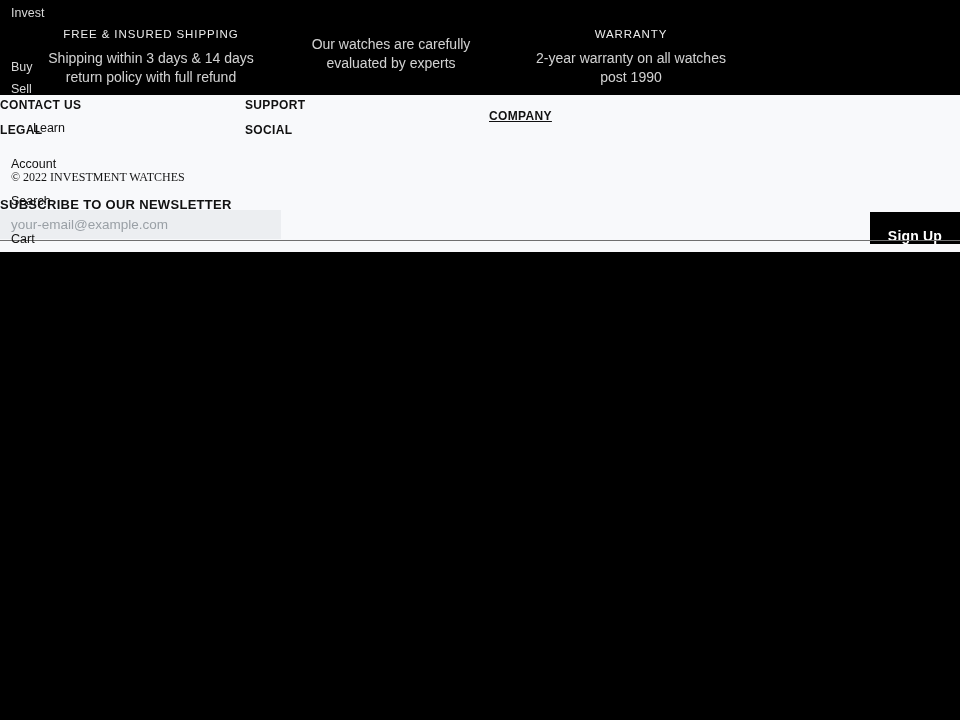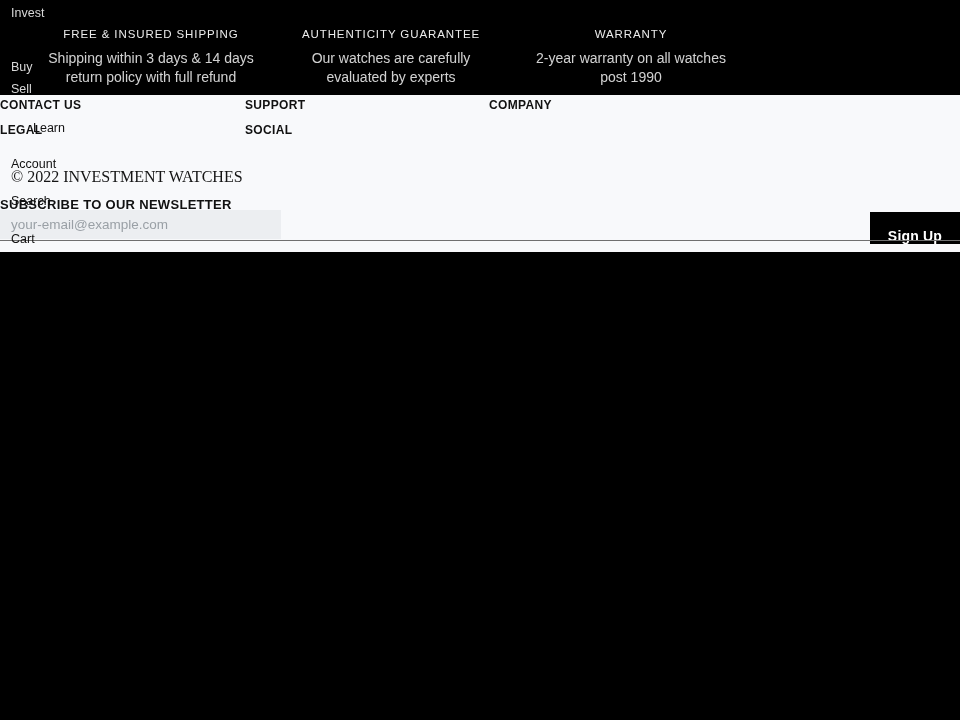--- a/index.html
+++ b/index.html
@@ -117,30 +117,30 @@
     position: absolute;
     font-size: 12px;
     font-weight: 700;
     letter-spacing: .35px;
     color: #111111;
     white-space: nowrap;
     line-height: 14px;
   }
   .fh-contact { left: 0px;   top: 3px; }
   .fh-support { left: 245px; top: 3px; }
-  .fh-company { left: 489px; top: 3px; }
+  .fh-company { left: 489px; top: 14px; text-decoration: underline; }
   .fh-legal   { left: 0px;   top: 28px; }
   .fh-social  { left: 245px; top: 28px; }
 
   .copyright {
     position: absolute;
     left: 11px;
     top: 73px;
     font-family: "Liberation Serif", serif;
-    font-size: 16px;
+    font-size: 12px;
     line-height: 18px;
     color: #141414;
     white-space: nowrap;
   }
 
   .newsletter-title {
     position: absolute;
     left: 0px;
     top: 102px;
     font-size: 13px;
@@ -214,21 +214,20 @@
 
   <div class="trust-banner">
     <div class="trust-cols">
 
       <div class="trust-col">
         <div class="trust-title">FREE &amp; INSURED SHIPPING</div>
         <div class="trust-desc">Shipping within 3 days &amp; 14 days return policy with full refund</div>
       </div>
 
       <div class="trust-col">
-        <div class="trust-title">AUTHENTICITY GUARANTEE</div>
         <div class="trust-desc">Our watches are carefully evaluated by experts</div>
       </div>
 
       <div class="trust-col">
         <div class="trust-title">WARRANTY</div>
         <div class="trust-desc">2-year warranty on all watches post 1990</div>
       </div>
 
 
     </div>

